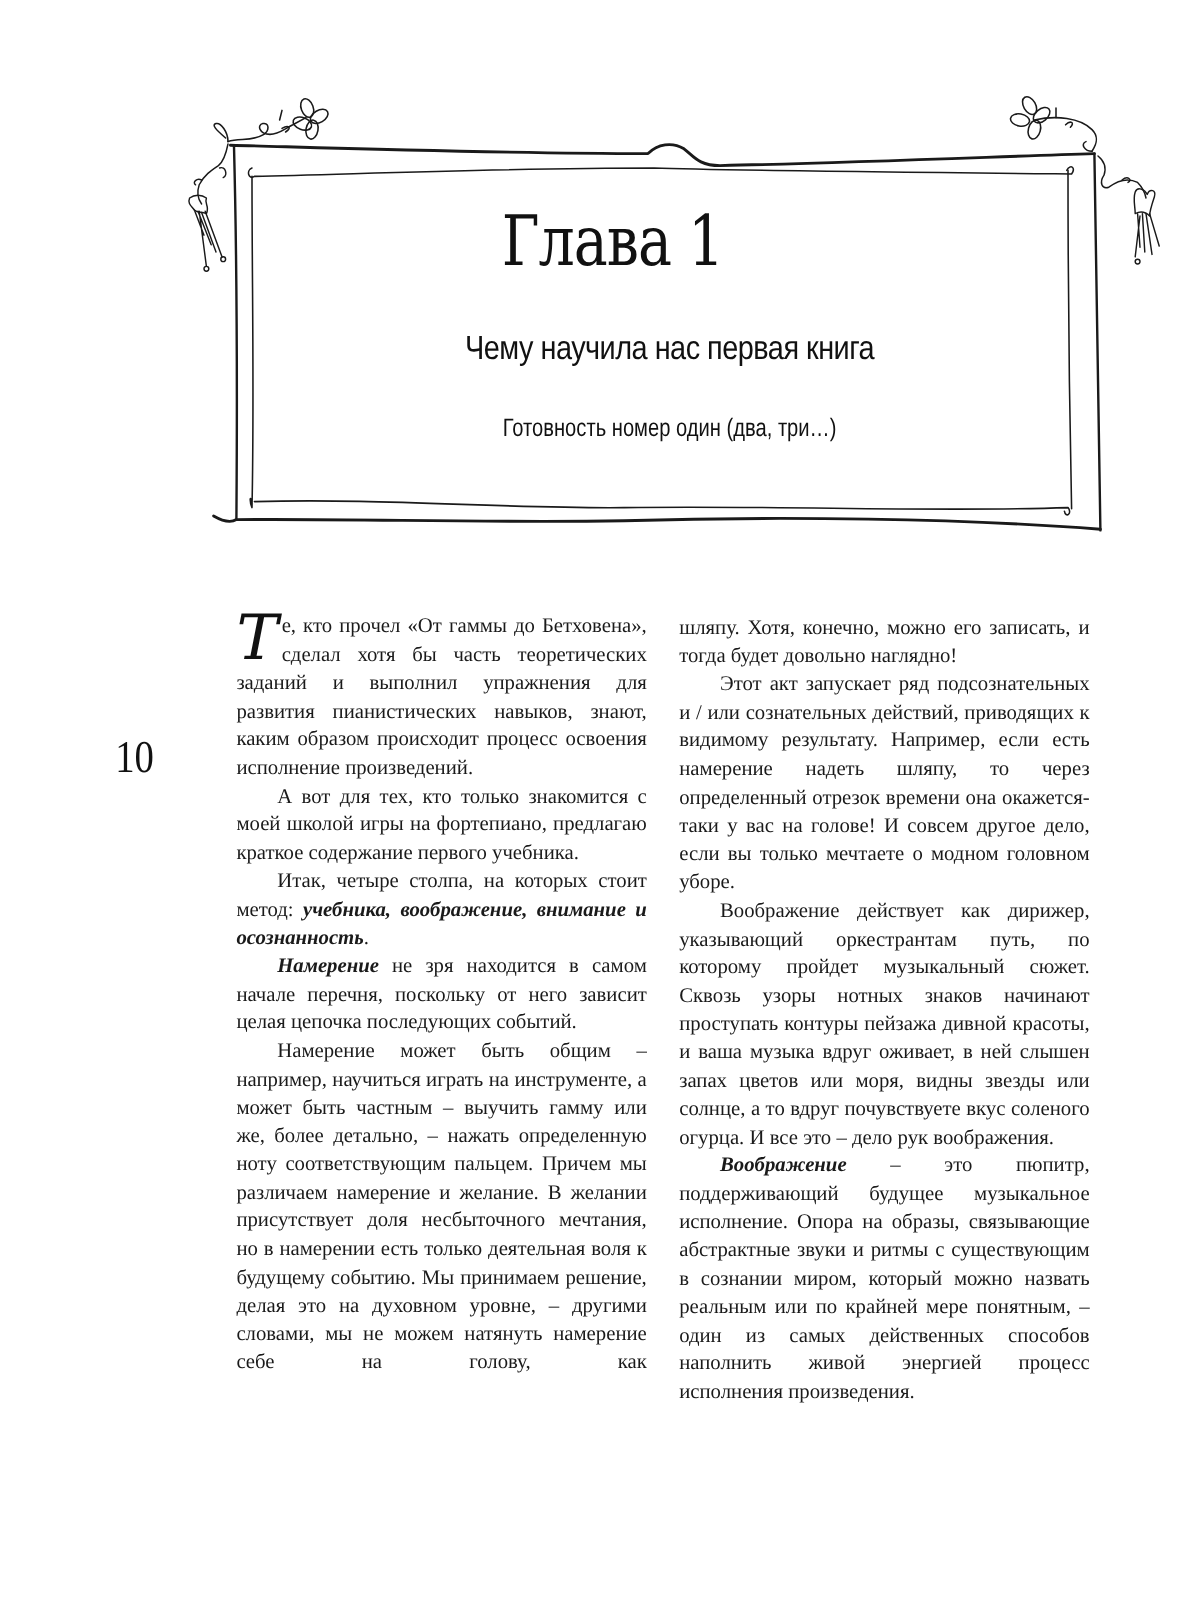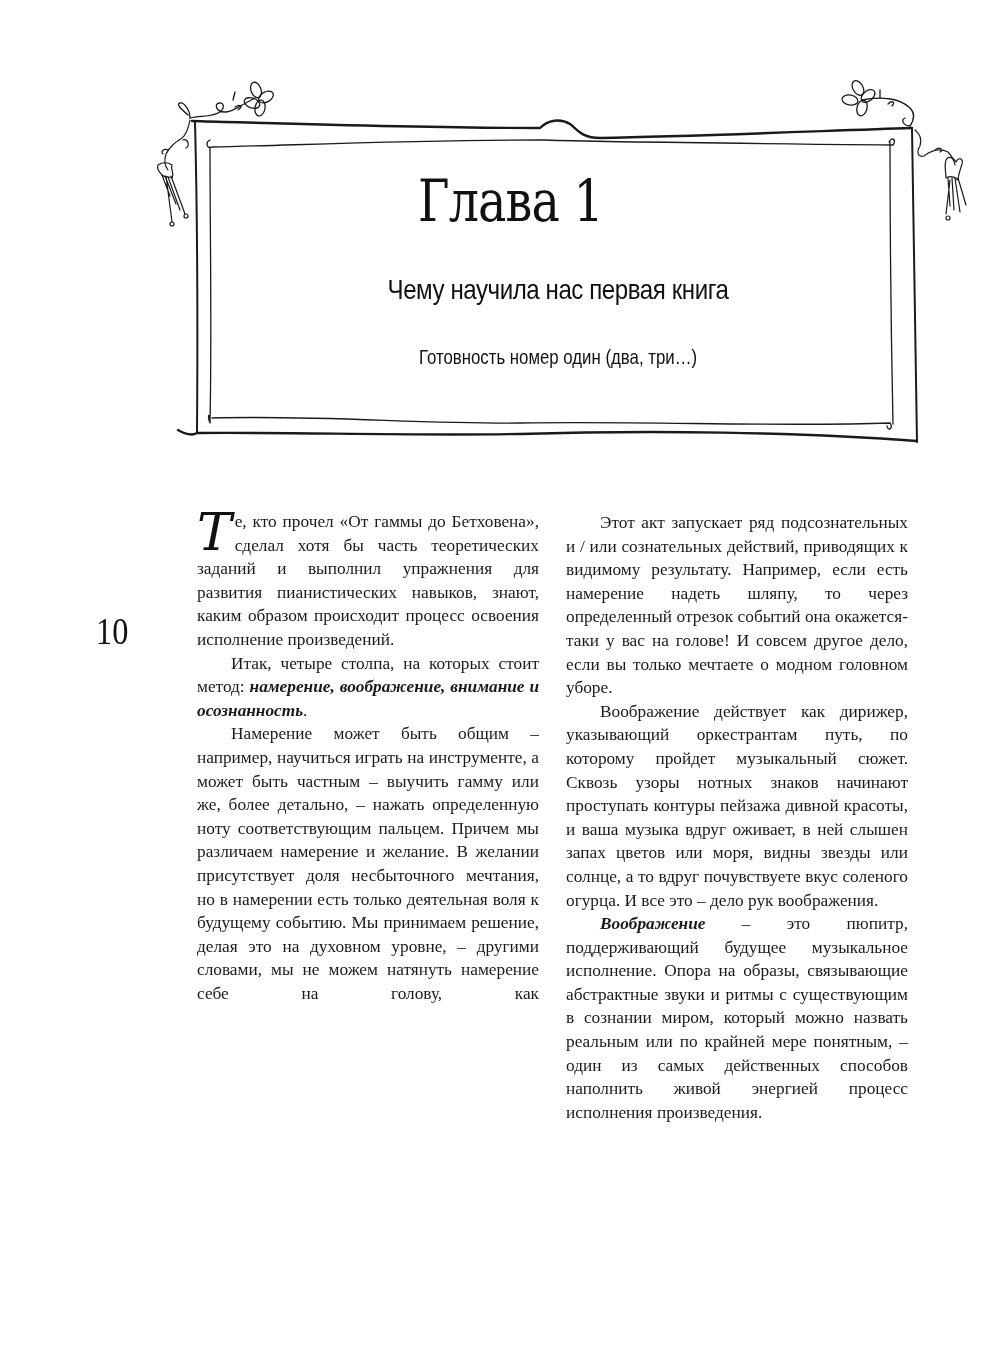--- a/index.html
+++ b/index.html
@@ -81,21 +81,24 @@
 </svg>
 
 <h1 class="chapter-title">Глава 1</h1>
 <h2 class="chapter-subtitle">Чему научила нас первая книга</h2>
 <div class="chapter-epigraph">Готовность номер один (два, три…)</div>
 
 <div class="page-number">10</div>
 
 <div class="column col-left">
   <p class="first"><span class="dropcap">Т</span><span>е, кто прочел «От гаммы до Бетховена», сделал хотя бы часть теоретических заданий и выполнил упражнения для развития пианистических навыков, знают, каким образом происходит процесс освоения исполнение произведений.</span></p>
-  <p><span>Итак, четыре столпа, на которых стоит метод: </span><span class="em">намерение, воображение, внимание и осознанность</span><span>.</span></p>
+  <p><span>А вот для тех, кто только знакомится с моей школой игры на фортепиано, предлагаю краткое содержание первого учебника.</span></p>
+  <p><span>Итак, четыре столпа, на которых стоит метод: </span><span class="em">учебника, воображение, внимание и осознанность</span><span>.</span></p>
+  <p><span class="em">Намерение</span><span> не зря находится в самом начале перечня, поскольку от него зависит целая цепочка последующих событий.</span></p>
   <p class="last-line"><span>Намерение может быть общим – например, научиться играть на инструменте, а может быть частным – выучить гамму или же, более детально, – нажать определенную ноту соответствующим пальцем. Причем мы различаем намерение и желание. В желании присутствует доля несбыточного мечтания, но в намерении есть только деятельная воля к будущему событию. Мы принимаем решение, делая это на духовном уровне, – другими словами, мы не можем натянуть намерение себе на голову, как</span></p>
 </div>
 
 <div class="column col-right">
-  <p><span>Этот акт запускает ряд подсознательных и / или сознательных действий, приводящих к видимому результату. Например, если есть намерение надеть шляпу, то через определенный отрезок событий она окажется-таки у вас на голове! И совсем другое дело, если вы только мечтаете о модном головном уборе.</span></p>
+  <p class="no-indent"><span>шляпу. Хотя, конечно, можно его записать, и тогда будет довольно наглядно!</span></p>
+  <p><span>Этот акт запускает ряд подсознательных и / или сознательных действий, приводящих к видимому результату. Например, если есть намерение надеть шляпу, то через определенный отрезок времени она окажется-таки у вас на голове! И совсем другое дело, если вы только мечтаете о модном головном уборе.</span></p>
   <p><span>Воображение действует как дирижер, указывающий оркестрантам путь, по которому пройдет музыкальный сюжет. Сквозь узоры нотных знаков начинают проступать контуры пейзажа дивной красоты, и ваша музыка вдруг оживает, в ней слышен запах цветов или моря, видны звезды или солнце, а то вдруг почувствуете вкус соленого огурца. И все это – дело рук воображения.</span></p>
   <p><span class="em">Воображение</span><span> – это пюпитр, поддерживающий будущее музыкальное исполнение. Опора на образы, связывающие абстрактные звуки и ритмы с существующим в сознании миром, который можно назвать реальным или по крайней мере понятным, – один из самых действенных способов наполнить живой энергией процесс исполнения произведения.</span></p>
 </div>
 
 </body></html>

